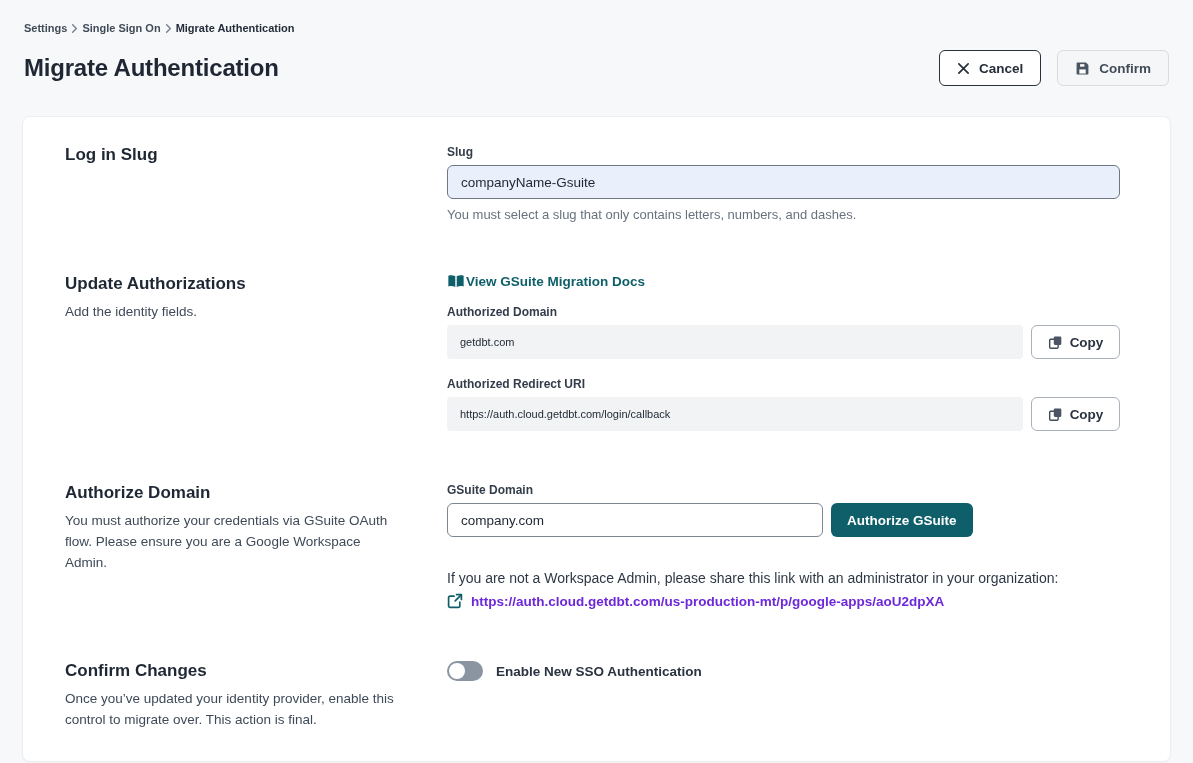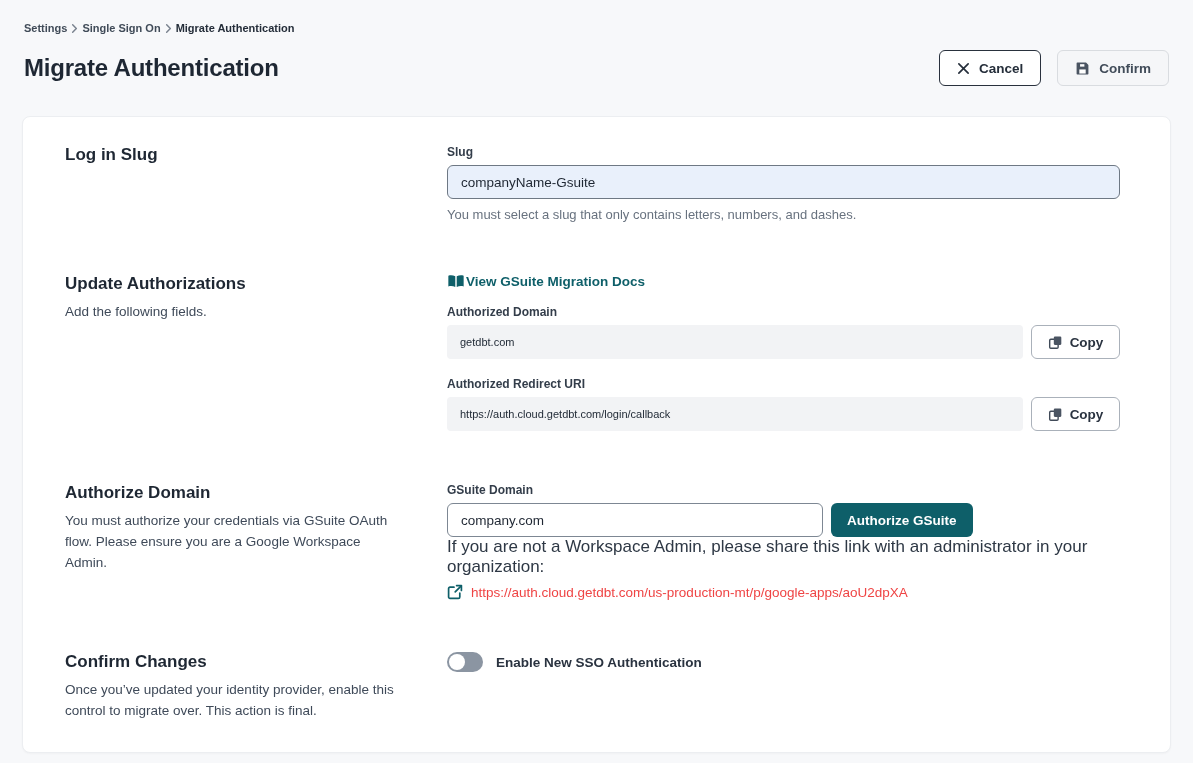--- a/index.html
+++ b/index.html
@@ -94,23 +94,23 @@
   }
 
   
   .authorize-row { display: flex; gap: 8px; align-items: center; }
   .authorize-row .input-plain { width: 376px; }
   .btn-authorize {
     height: 34px; padding: 0 16px; border: none; border-radius: 6px;
     background: #0e5f69; color: #ffffff; font-size: 13.5px; font-weight: 700;
     cursor: pointer; font-family: "Liberation Sans", sans-serif;
   }
-  .admin-note { margin-top: 0; font-size: 17px; color: #2e3845; }
+  .admin-note { margin-top: 33px; font-size: 14px; color: #2e3845; }
   .share-link-row { display: flex; align-items: center; gap: 8px; margin-top: 7px; }
-  .share-link { font-size: 13.5px; font-weight: 400; color: #ef4444; text-decoration: none; cursor: pointer; }
+  .share-link { font-size: 13.5px; font-weight: 700; color: #6d28d9; text-decoration: none; cursor: pointer; }
 
   
   .toggle-row { display: flex; align-items: center; gap: 13px; }
   .toggle {
     position: relative; width: 36px; height: 20px; border-radius: 10px;
     background: #8b95a2; cursor: pointer; flex: 0 0 36px;
   }
   .toggle-knob {
     position: absolute; left: 2px; top: 2px; width: 16px; height: 16px;
     border-radius: 50%; background: #ffffff;
@@ -173,21 +173,21 @@
     <div class="section-right">
       <div class="field-label">Slug</div>
       <input class="text-input input-slug" type="text" value="companyName-Gsuite" style="">
       <div class="helper-text">You must select a slug that only contains letters, numbers, and dashes.</div>
     </div>
   </section>
 
   <section class="section">
     <div class="section-left">
       <h2 class="section-heading">Update Authorizations</h2>
-      <p class="section-desc">Add the following fields.</p>
+      <p class="section-desc">Add the identity fields.</p>
     </div>
     <div class="section-right">
       <a class="docs-link">
         <span class="icon">
           <svg width="18" height="15" viewBox="0 0 20 16" fill="none">
             <path d="M1.5 1.5C4 0.8 7 1 9.2 2.2v12C7 13 4 12.8 1.5 13.5v-12z" fill="#0e5f69"></path>
             <path d="M18.5 1.5C16 0.8 13 1 10.8 2.2v12C13 13 16 12.8 18.5 13.5v-12z" fill="#0e5f69"></path>
           </svg>
         </span>
         <span>View GSuite Migration Docs</span>

